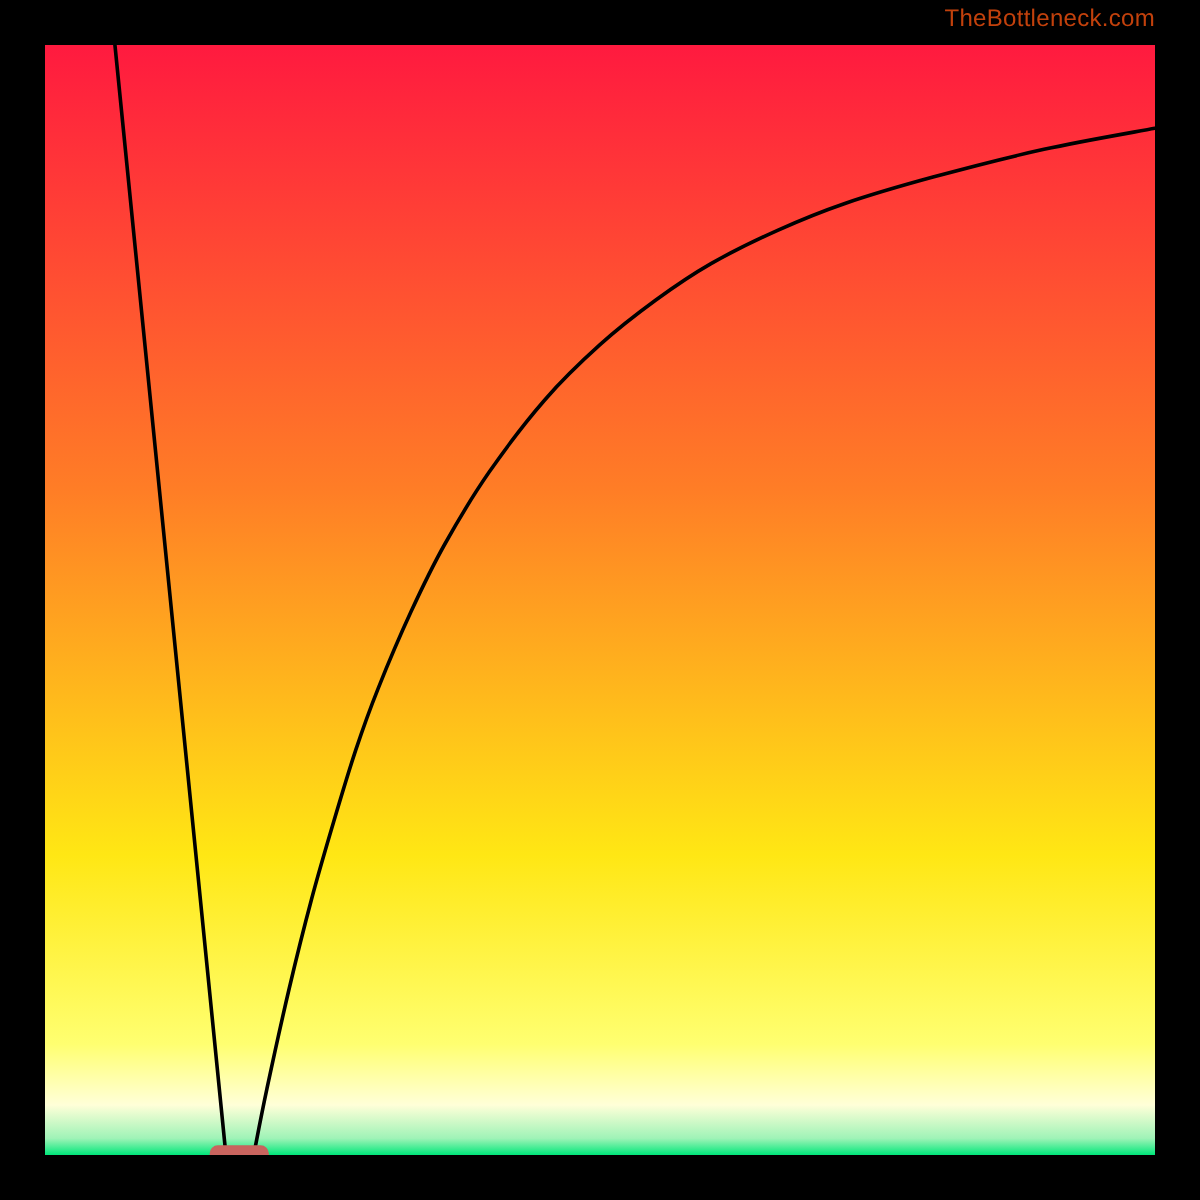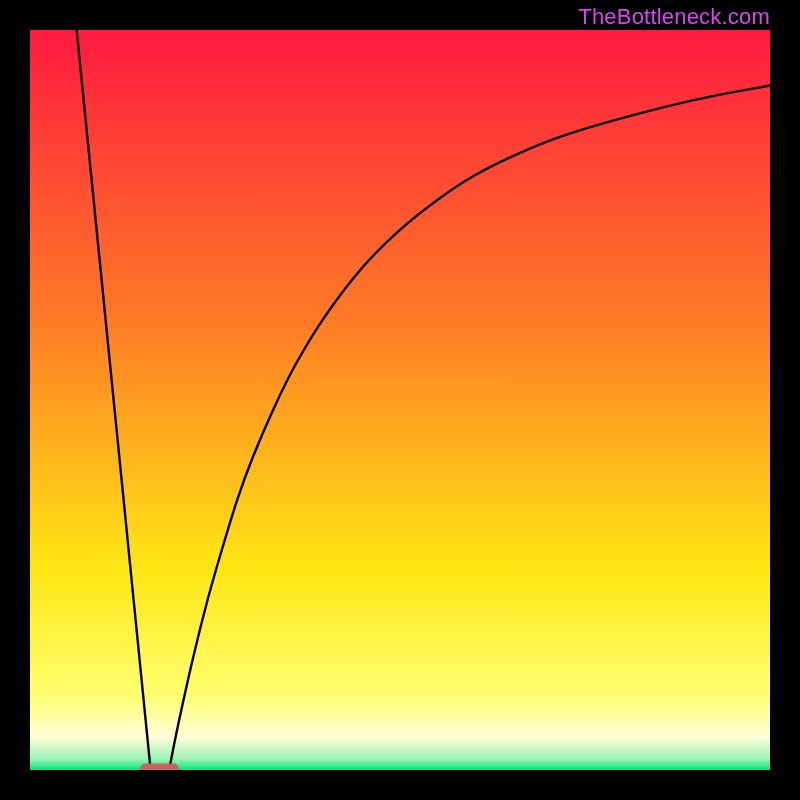--- a/index.html
+++ b/index.html
@@ -21,22 +21,22 @@
     position: absolute;
     left: 30px;
     top: 30px;
     width: 740px;
     height: 740px;
   }
   .watermark {
     position: absolute;
     top: 4px;
     right: 30px;
-    color: #d946ef;
-    font-size: 22px;
+    color: #c2410c;
+    font-size: 16px;
     font-weight: 500;
     letter-spacing: 0.2px;
     user-select: none;
   }
 </style>
 </head>
 <body>
 
 <div class="frame">
   <div class="watermark">TheBottleneck.com</div>

